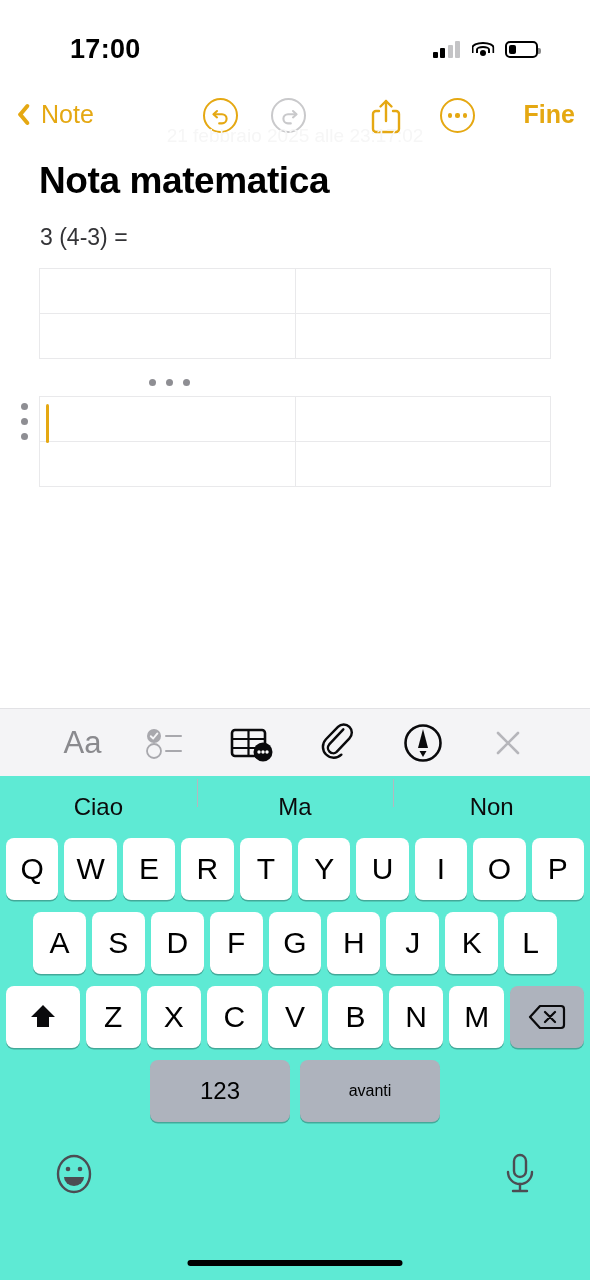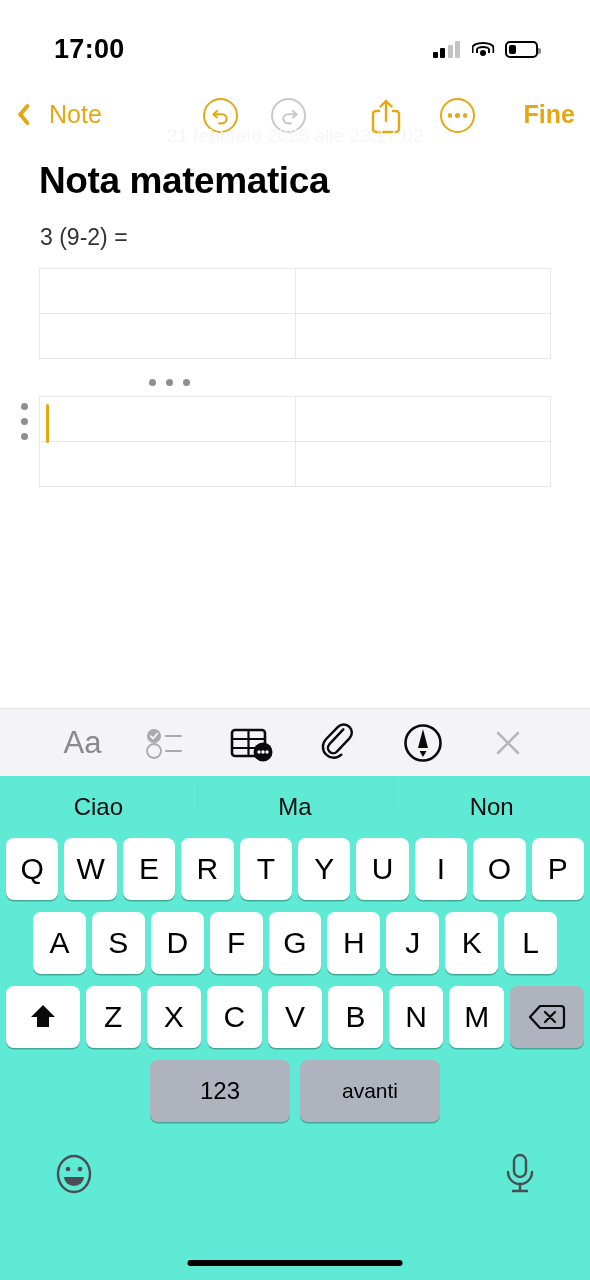--- a/index.html
+++ b/index.html
@@ -8,21 +8,21 @@
     font-family: "Liberation Sans", sans-serif;
     background: #ffffff;
     overflow: hidden;
   }
   #app { position: relative; width: 590px; height: 1280px; background:#fff; }
 
   
   .status-bar {
     position: absolute; top: 0; left: 0; width: 590px; height: 78px;
     display: flex; align-items: center; justify-content: space-between;
-    padding: 20px 34px 0 16px;
+    padding: 20px 34px 0 32px;
   }
   .status-time {
     font-size: 27px; font-weight: bold; color: #000; letter-spacing: 0.3px;
     margin-left: 38px;
   }
   .status-right { display: flex; align-items: center; gap: 11px; margin-right: 18px; }
   .sig { display: flex; align-items: flex-end; gap: 2.5px; height: 17px; }
   .sig i { display:block; width: 5px; border-radius: 1px; background:#000; }
   .sig i.b1 { height: 6px; }
   .sig i.b2 { height: 10px; }
@@ -40,21 +40,21 @@
                background:#000; border-radius:2px; }
   .batt .tip { position:absolute; right:-5px; top:5.5px; width:3px; height:6px;
                background:#000; border-radius:0 2px 2px 0; opacity:.45; }
 
   
   .nav-bar {
     position: absolute; top: 88px; left: 0; width: 590px; height: 52px;
   }
   .nav-back {
     position:absolute; left: 10px; top: 0; height: 52px;
-    display:flex; align-items:center; gap: 24px; cursor:pointer;
+    display:flex; align-items:center; gap: 16px; cursor:pointer;
   }
   .chev { width: 15px; height: 26px; position: relative; }
   .chev::before, .chev::after {
     content:""; position:absolute; left:7px; width: 4px; height: 15px;
     background:#e5a812; border-radius:2px;
   }
   .chev::before { top: 0px;  transform: rotate(40deg);  transform-origin: bottom center;}
   .chev::after  { top: 12px; transform: rotate(-40deg); transform-origin: top center;}
   .nav-back-label { font-size: 25px; color:#e5a812; }
 
@@ -143,21 +143,21 @@
     background:#fff; border-radius: 8px; height: 62px; min-width: 50px;
     display:flex; align-items:center; justify-content:center;
     font-size: 30px; color:#000; box-shadow: 0 1.5px 0 rgba(0,0,0,0.28);
     cursor:pointer; flex: 1;
   }
   .key.dark { background:#aeb3bd; }
   .key.wide-shift { flex: 0 0 74px; }
   .key.wide-del { flex: 0 0 74px; }
   .key.k123 { flex: 0 0 140px; font-size: 24px; }
   .key.kspace { flex: 1; font-size: 24px; }
-  .key.knext { flex: 0 0 140px; font-size: 21px; }
+  .key.knext { flex: 0 0 140px; font-size: 16px; }
   .bottom-row {
     height: 95px; display:flex; align-items:flex-start; justify-content:space-between;
     padding: 16px 50px 0 50px;
   }
   .home-ind {
     position:absolute; bottom: 14px; left: 50%; transform:translateX(-50%);
     width: 215px; height: 6px; border-radius:3px; background:#000;
   }
 </style>
 </head>
@@ -224,21 +224,21 @@
             <i></i>
         </span>
       </div>
     </div>
 
     <div class="nav-done">Fine</div>
   </div>
 
   <div class="note-date">21 febbraio 2025 alle 23:17:02</div>
   <div class="note-title">Nota matematica</div>
-  <div class="note-line">3 (9-2) =</div>
+  <div class="note-line">3 (4-3) =</div>
 
   <table class="ntable" id="table-1">
     <tbody>
         <tr>
       <td></td>
       <td></td>
     </tr>
     <tr>
       <td></td>
       <td></td>

